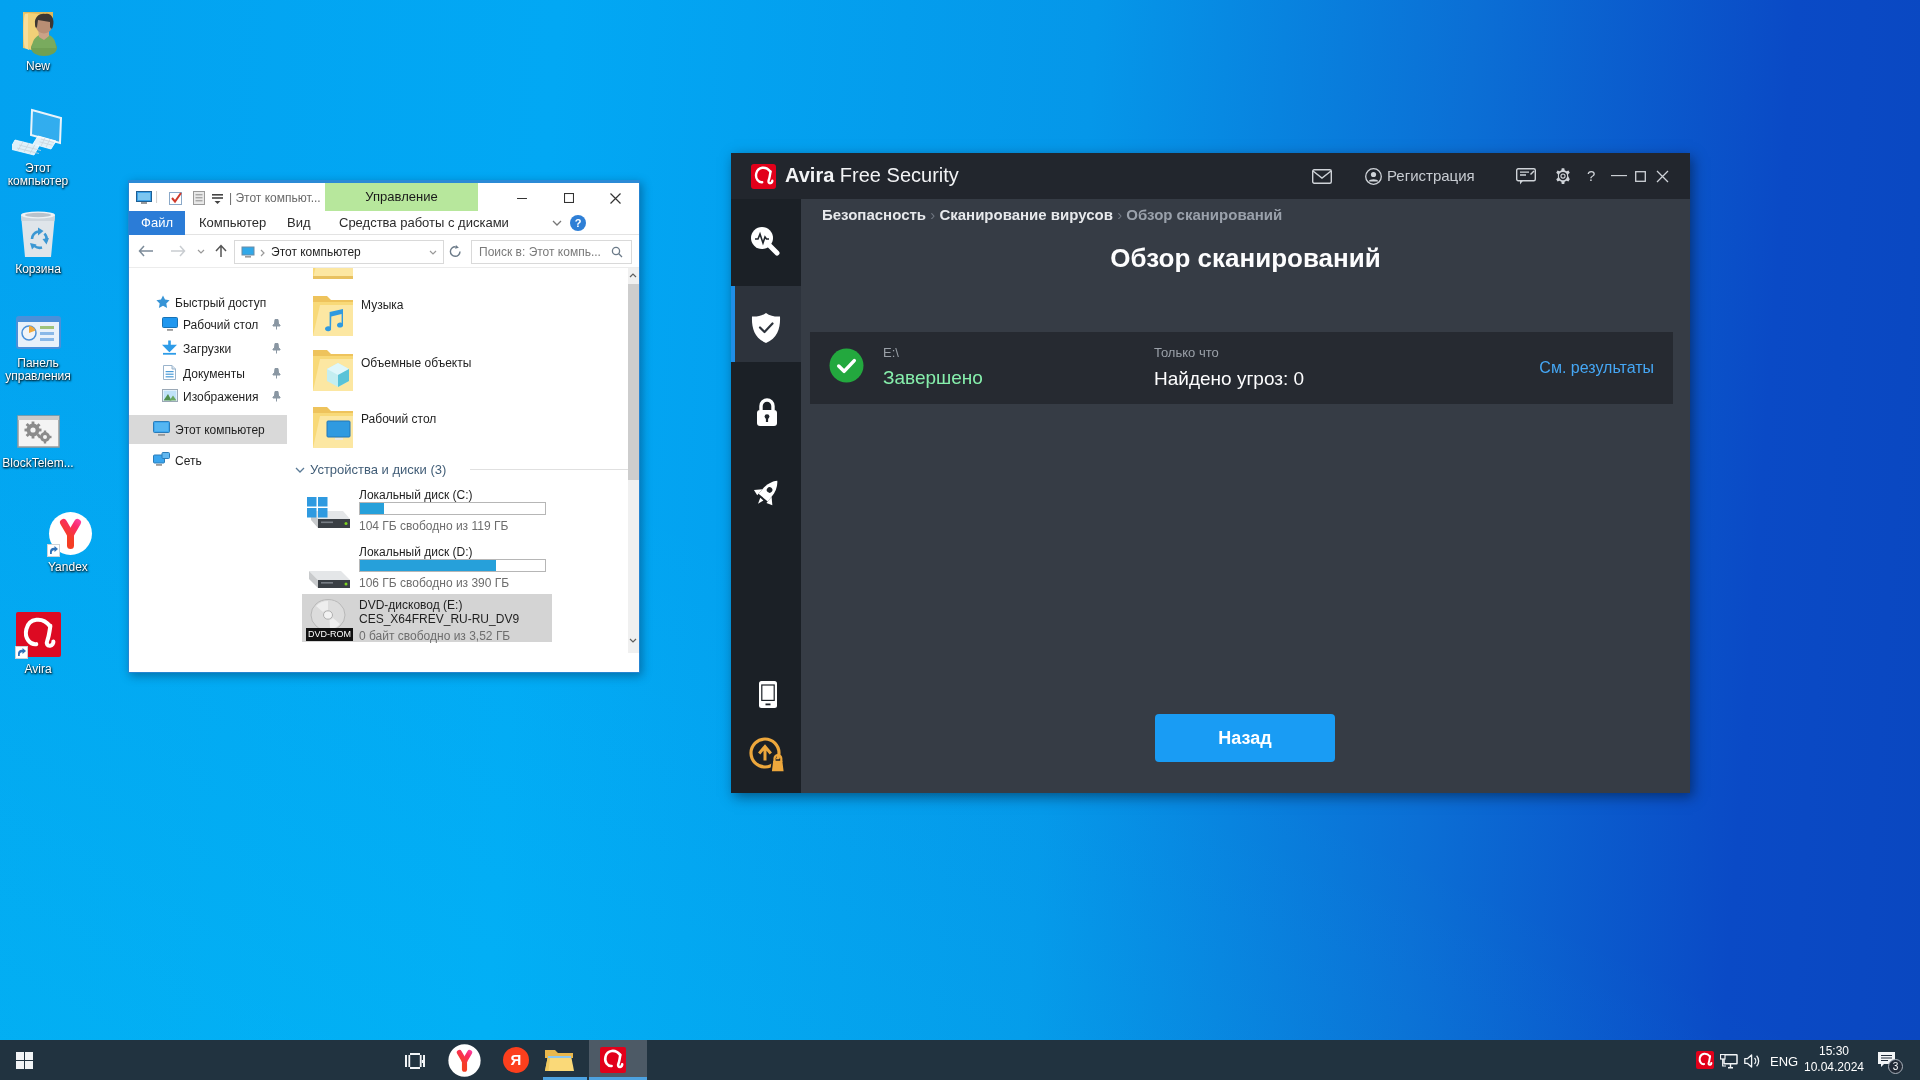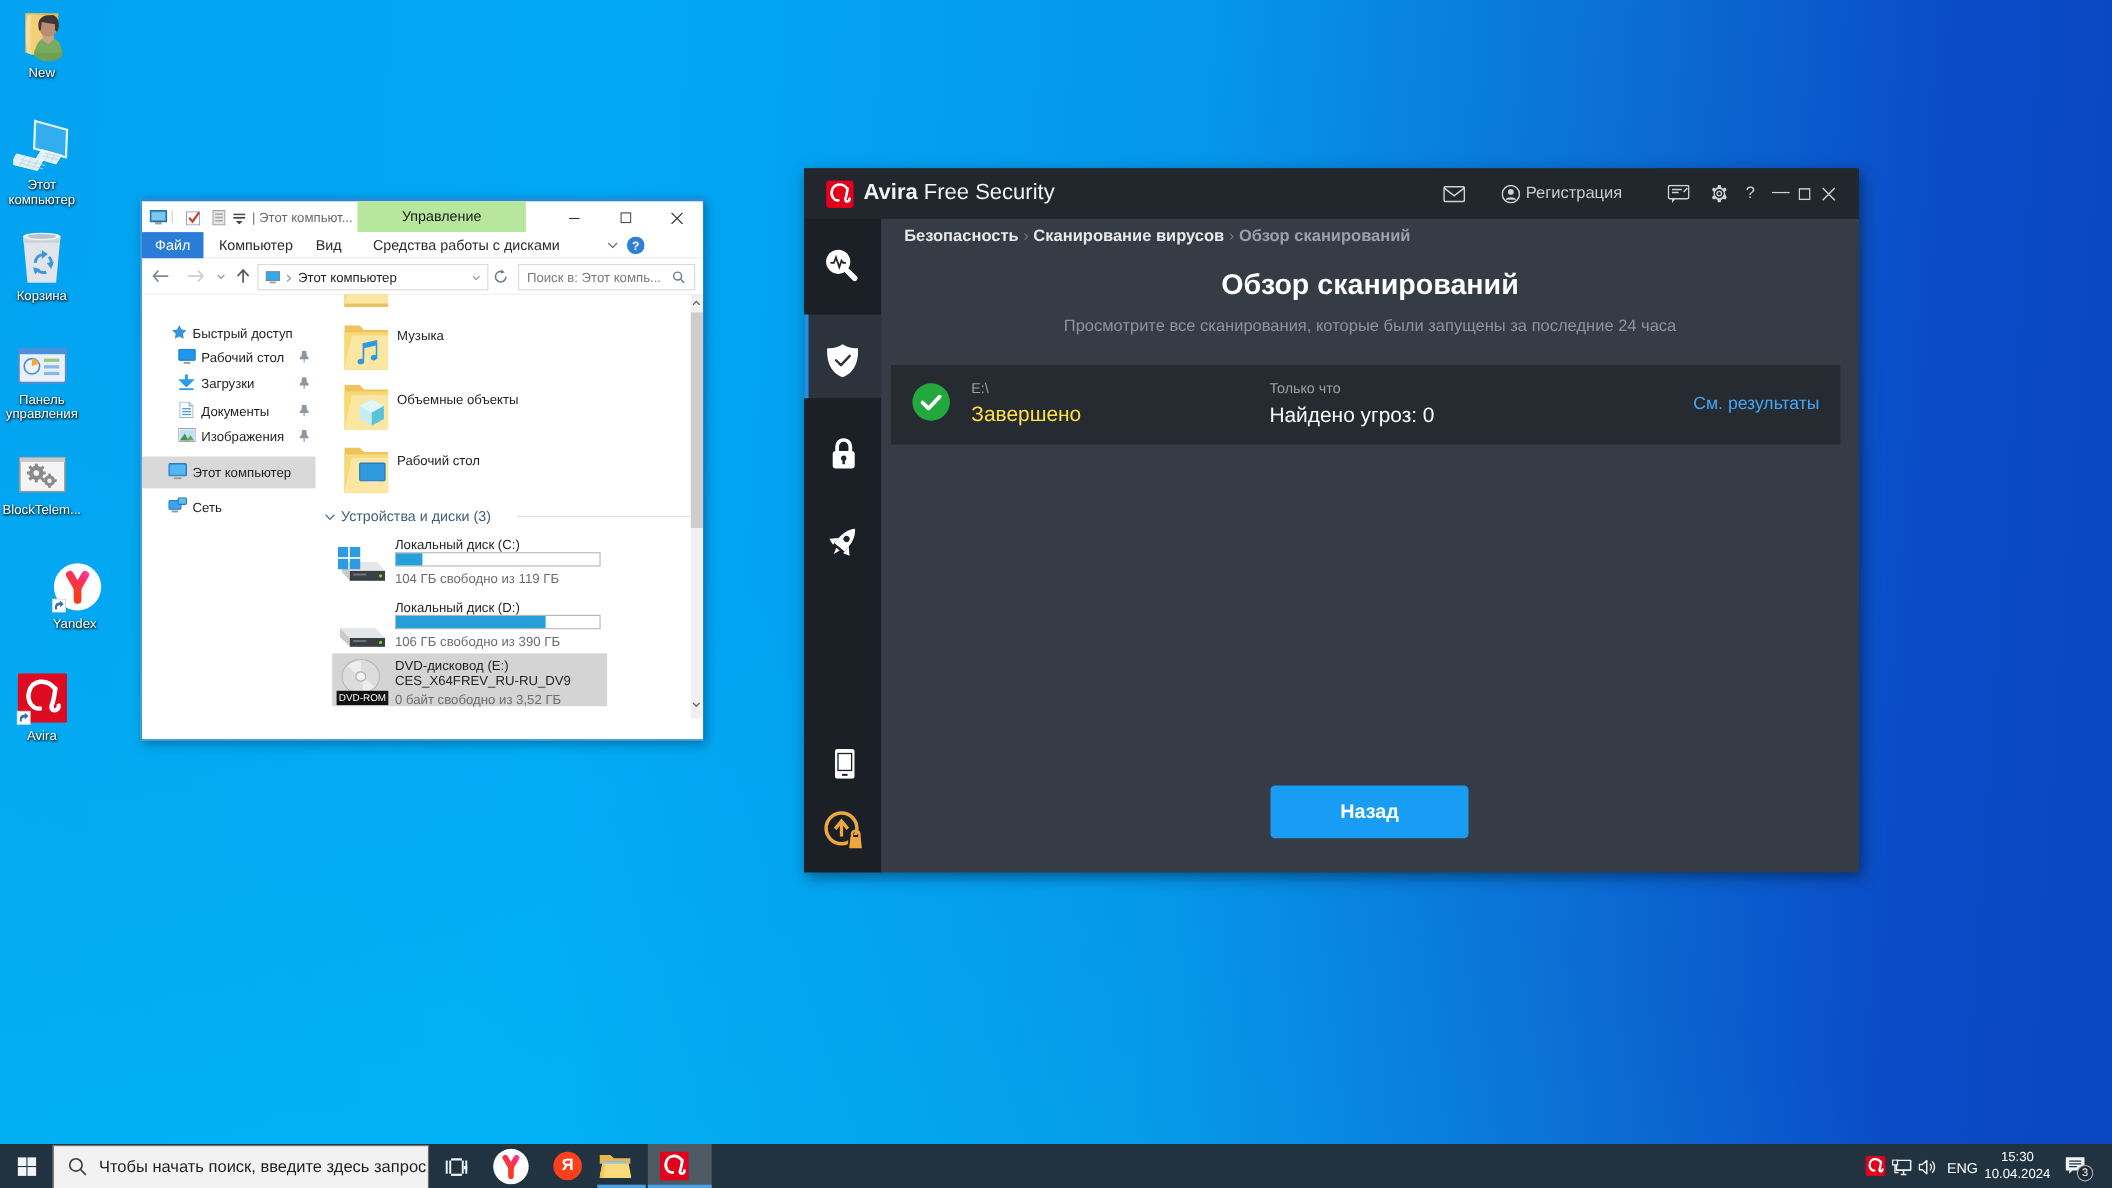--- a/index.html
+++ b/index.html
@@ -562,28 +562,27 @@
         <g>
           <path d="M23.5 24 L34 24 L35.5 36 L22 36 Z" fill="#eda73c" stroke="#1b2026" stroke-width="1.6"></path>
           <path d="M25.5 26 L25.5 22.5 A3.4 3.4 0 0 1 32.3 22.5 L32.3 26" fill="none" stroke="#eda73c" stroke-width="2.2"></path>
         </g>
       </svg>
     </div>
 
     <div class="amain">
       <div class="crumb"><b>Безопасность</b> <span style="color:#6f7680">›</span> <b>Сканирование вирусов</b> <span style="color:#6f7680">›</span> <span style="color:#9aa1ab; font-weight:bold;">Обзор сканирований</span></div>
       <div class="h1">Обзор сканирований</div>
-      <div class="sub">Просмотрите все сканирования, которые были запущены за последние 24 часа</div>
       <div class="card">
         <svg width="35" height="35" viewBox="0 0 36 36" style="position:absolute; left:19px; top:16px;">
           <circle cx="18" cy="18" r="17.5" fill="#23a83e"></circle>
           <path d="M10 18.5 L15.5 24 L26 13" fill="none" stroke="#fff" stroke-width="3.6" stroke-linecap="round" stroke-linejoin="round"></path>
         </svg>
         <div style="position:absolute; left:73px; top:13px; font-size:13px; color:#9aa0a8;">E:\</div>
-        <div style="position:absolute; left:73px; top:35px; font-size:19px; color:#fde047;">Завершено</div>
+        <div style="position:absolute; left:73px; top:35px; font-size:19px; color:#86efac;">Завершено</div>
         <div style="position:absolute; left:344px; top:13px; font-size:13px; color:#9aa0a8;">Только что</div>
         <div style="position:absolute; left:344px; top:36px; font-size:19px; color:#fdfdfe;">Найдено угроз: 0</div>
         <div style="position:absolute; right:19px; top:27px; font-size:16px; color:#45a7f5;">См. результаты</div>
       </div>
       <div class="backbtn">Назад</div>
     </div>
   </div>
 
   <div id="taskbar">
 
@@ -642,27 +641,20 @@
   <div style="position:absolute; left:600px; top:1047px; width:26px; height:26px; background:#e2001a; border-radius:2px;">
     <svg width="26" height="26" viewBox="0 0 48 48">
       <g transform="rotate(18 24 24)">
           <path d="M33.5 11 C22 3 8 9.5 9 22.5 C9.9 33.5 19 38 25 35.2" fill="none" stroke="#fff" stroke-width="4.8" stroke-linecap="round"></path>
           <path d="M33.8 10.5 C34.8 16.5 36 23 35.6 26.8 C35.2 31.5 37.8 33.3 40.5 32.1 C42.8 31 43.4 28.1 42.5 26.3" fill="none" stroke="#fff" stroke-width="4.8" stroke-linecap="round"></path>
         </g>
     </svg>
   </div>
   <div class="underline" style="left:589px; width:58px;"></div>
 
-  <div id="tsearch">
-    <svg width="17" height="17" viewBox="0 0 17 17" style="position:absolute; left:13px; top:10px;">
-      <circle cx="7" cy="7" r="5.6" fill="none" stroke="#3c3c3c" stroke-width="1.5"></circle>
-      <path d="M11.2 11.2 L16 16" stroke="#3c3c3c" stroke-width="1.5"></path>
-    </svg>
-    <span class="stxt">Чтобы начать поиск, введите здесь запрос</span>
-  </div>
 
   <div style="position:absolute; left:1696px; top:1051px; width:18px; height:18px; background:#e2001a; border-radius:2px;">
     <svg width="18" height="18" viewBox="0 0 48 48">
       <g transform="rotate(18 24 24)">
           <path d="M33.5 11 C22 3 8 9.5 9 22.5 C9.9 33.5 19 38 25 35.2" fill="none" stroke="#fff" stroke-width="5.4" stroke-linecap="round"></path>
           <path d="M33.8 10.5 C34.8 16.5 36 23 35.6 26.8 C35.2 31.5 37.8 33.3 40.5 32.1 C42.8 31 43.4 28.1 42.5 26.3" fill="none" stroke="#fff" stroke-width="5.4" stroke-linecap="round"></path>
         </g>
     </svg>
   </div>
 

